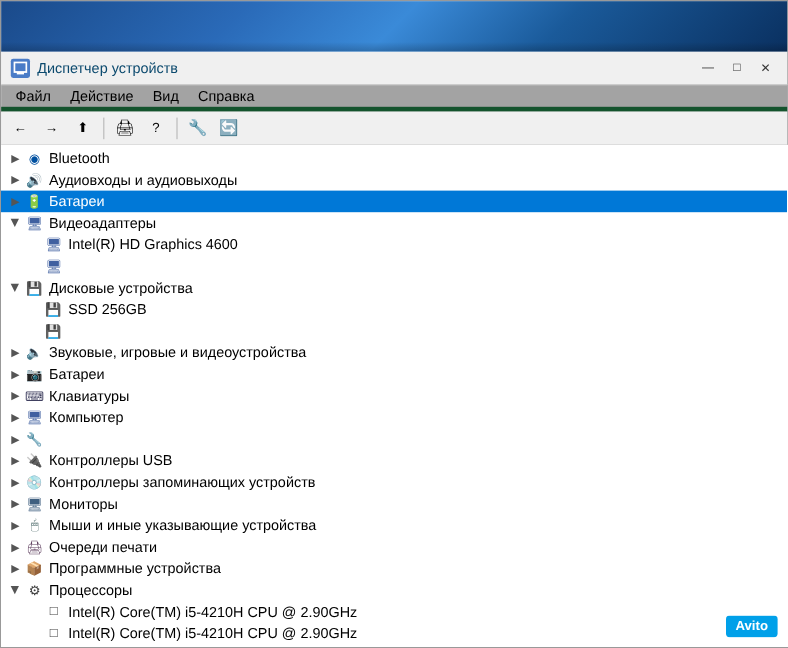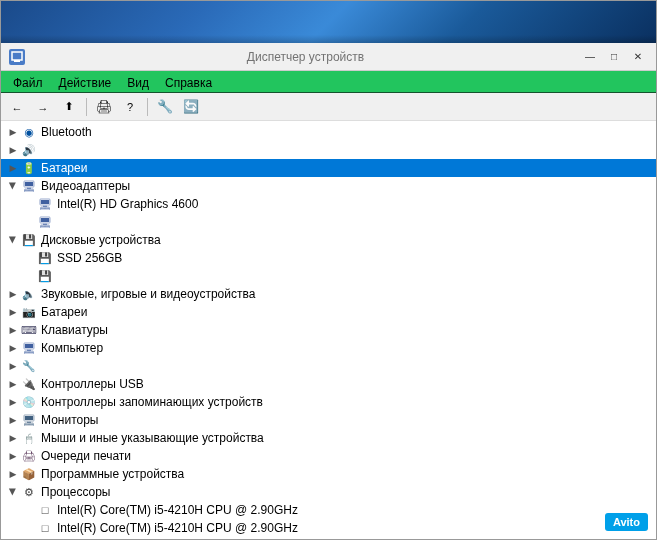--- a/index.html
+++ b/index.html
@@ -56,22 +56,21 @@
       border-radius: 2px;
       display: flex;
       align-items: center;
       justify-content: center;
       color: white;
       font-size: 9px;
     }
     .title-text {
       flex: 1;
       font-size: 12px;
-      color: #737373;
-      text-align: center;
+      color: #0c4a6e;
     }
     .window-controls {
       display: flex;
       gap: 4px;
     }
     .win-btn {
       width: 20px;
       height: 16px;
       background: transparent;
       border: none;
@@ -79,25 +78,25 @@
       font-size: 10px;
       display: flex;
       align-items: center;
       justify-content: center;
       color: #333;
     }
 
     
     .menu-bar {
       height: 22px;
-      background: #22c55e;
-      display: flex;
-      align-items: flex-end;
+      background: #a3a3a3;
+      display: flex;
+      align-items: flex-start;
       padding: 0 4px;
-      border-bottom: 1px solid #14532d;
+      border-bottom: 4px solid #14532d;
     }
     .menu-item {
       padding: 2px 8px;
       font-size: 12px;
       cursor: pointer;
       color: #000;
     }
 
     
     .toolbar {
@@ -265,20 +264,21 @@
 
       <div class="tree-item tree-indent-1">
         <span class="expand-arrow">▶</span>
         <span class="item-icon icon-bt">◉</span>
         <span class="item-label">Bluetooth</span>
       </div>
 
       <div class="tree-item tree-indent-1">
         <span class="expand-arrow">▶</span>
         <span class="item-icon icon-audio">🔊</span>
+        <span class="item-label">Аудиовходы и аудиовыходы</span>
       </div>
 
       <div class="tree-item tree-indent-1 selected">
         <span class="expand-arrow">▶</span>
         <span class="item-icon">🔋</span>
         <span class="item-label">Батареи</span>
       </div>
 
       <div class="tree-item tree-indent-1">
         <span class="expand-arrow expanded">▶</span>

